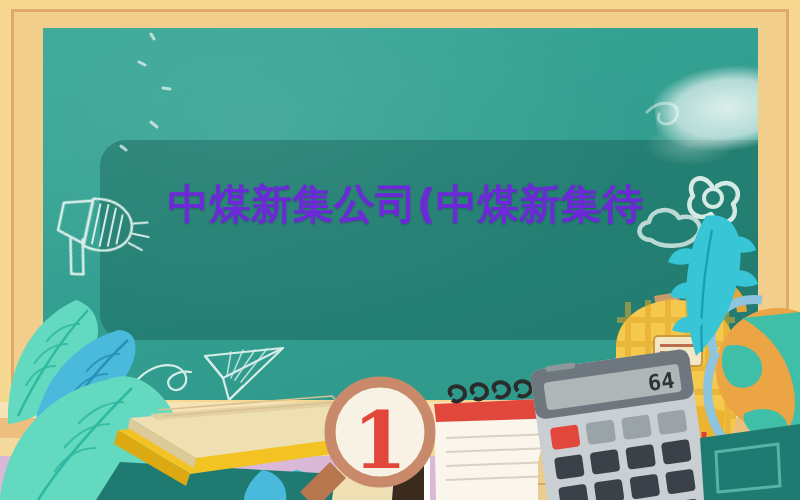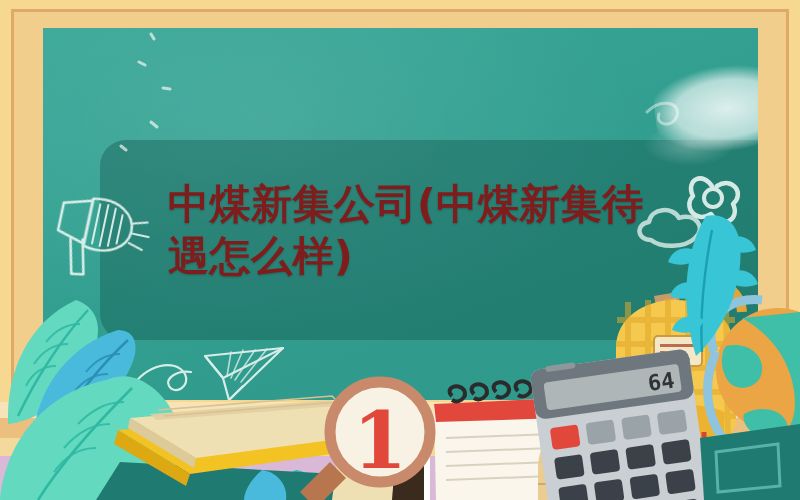--- a/index.html
+++ b/index.html
@@ -51,21 +51,21 @@
     transform:rotate(-6deg);
   }
   .smudge2{
     position:absolute;left:600px;top:96px;width:92px;height:42px;opacity:.35;
     background:radial-gradient(ellipse at 50% 50%, rgba(230,240,238,.9) 0%, rgba(230,240,238,0) 70%);
   }
 
   
   .headline{
     position:absolute;left:168px;top:178px;width:560px;
-    color:#7f1d1d;font-size:41px;line-height:1.28;font-weight:700;
+    color:#6d28d9;font-size:41px;line-height:1.28;font-weight:700;
     letter-spacing:.5px;
     text-shadow:0 1px 2px rgba(0,0,0,.22);
     font-family:"DejaVu Sans","Liberation Sans",sans-serif;
   }
 
   
   .layer{position:absolute;left:0;top:0;width:800px;height:500px;overflow:visible;}
 </style>
 </head>
 <body>
@@ -126,21 +126,20 @@
         </g>
       </g>
     </svg>
 
     <div class="smudge"></div>
     <div class="smudge2"></div>
   </div>
 
   <div class="headline">
     <div>中煤新集公司(中煤新集待</div>
-    <div>遇怎么样)</div>
   </div>
 
   <svg class="layer" viewBox="0 0 800 500">
 
     <g>
       <path d="M76 300 C28 322 6 372 8 424 C44 420 84 388 96 344 C102 322 94 306 76 300 Z" fill="#63D9C0"></path>
       <path d="M88 310 C62 338 36 378 18 416" stroke="#2FB9A2" stroke-width="2.4" fill="none"></path>
       <g stroke="#2FB9A2" stroke-width="2" fill="none" opacity="0.85">
         <path d="M80 324 C64 324 54 332 46 342"></path>
         <path d="M68 344 C52 344 42 352 34 364"></path>

